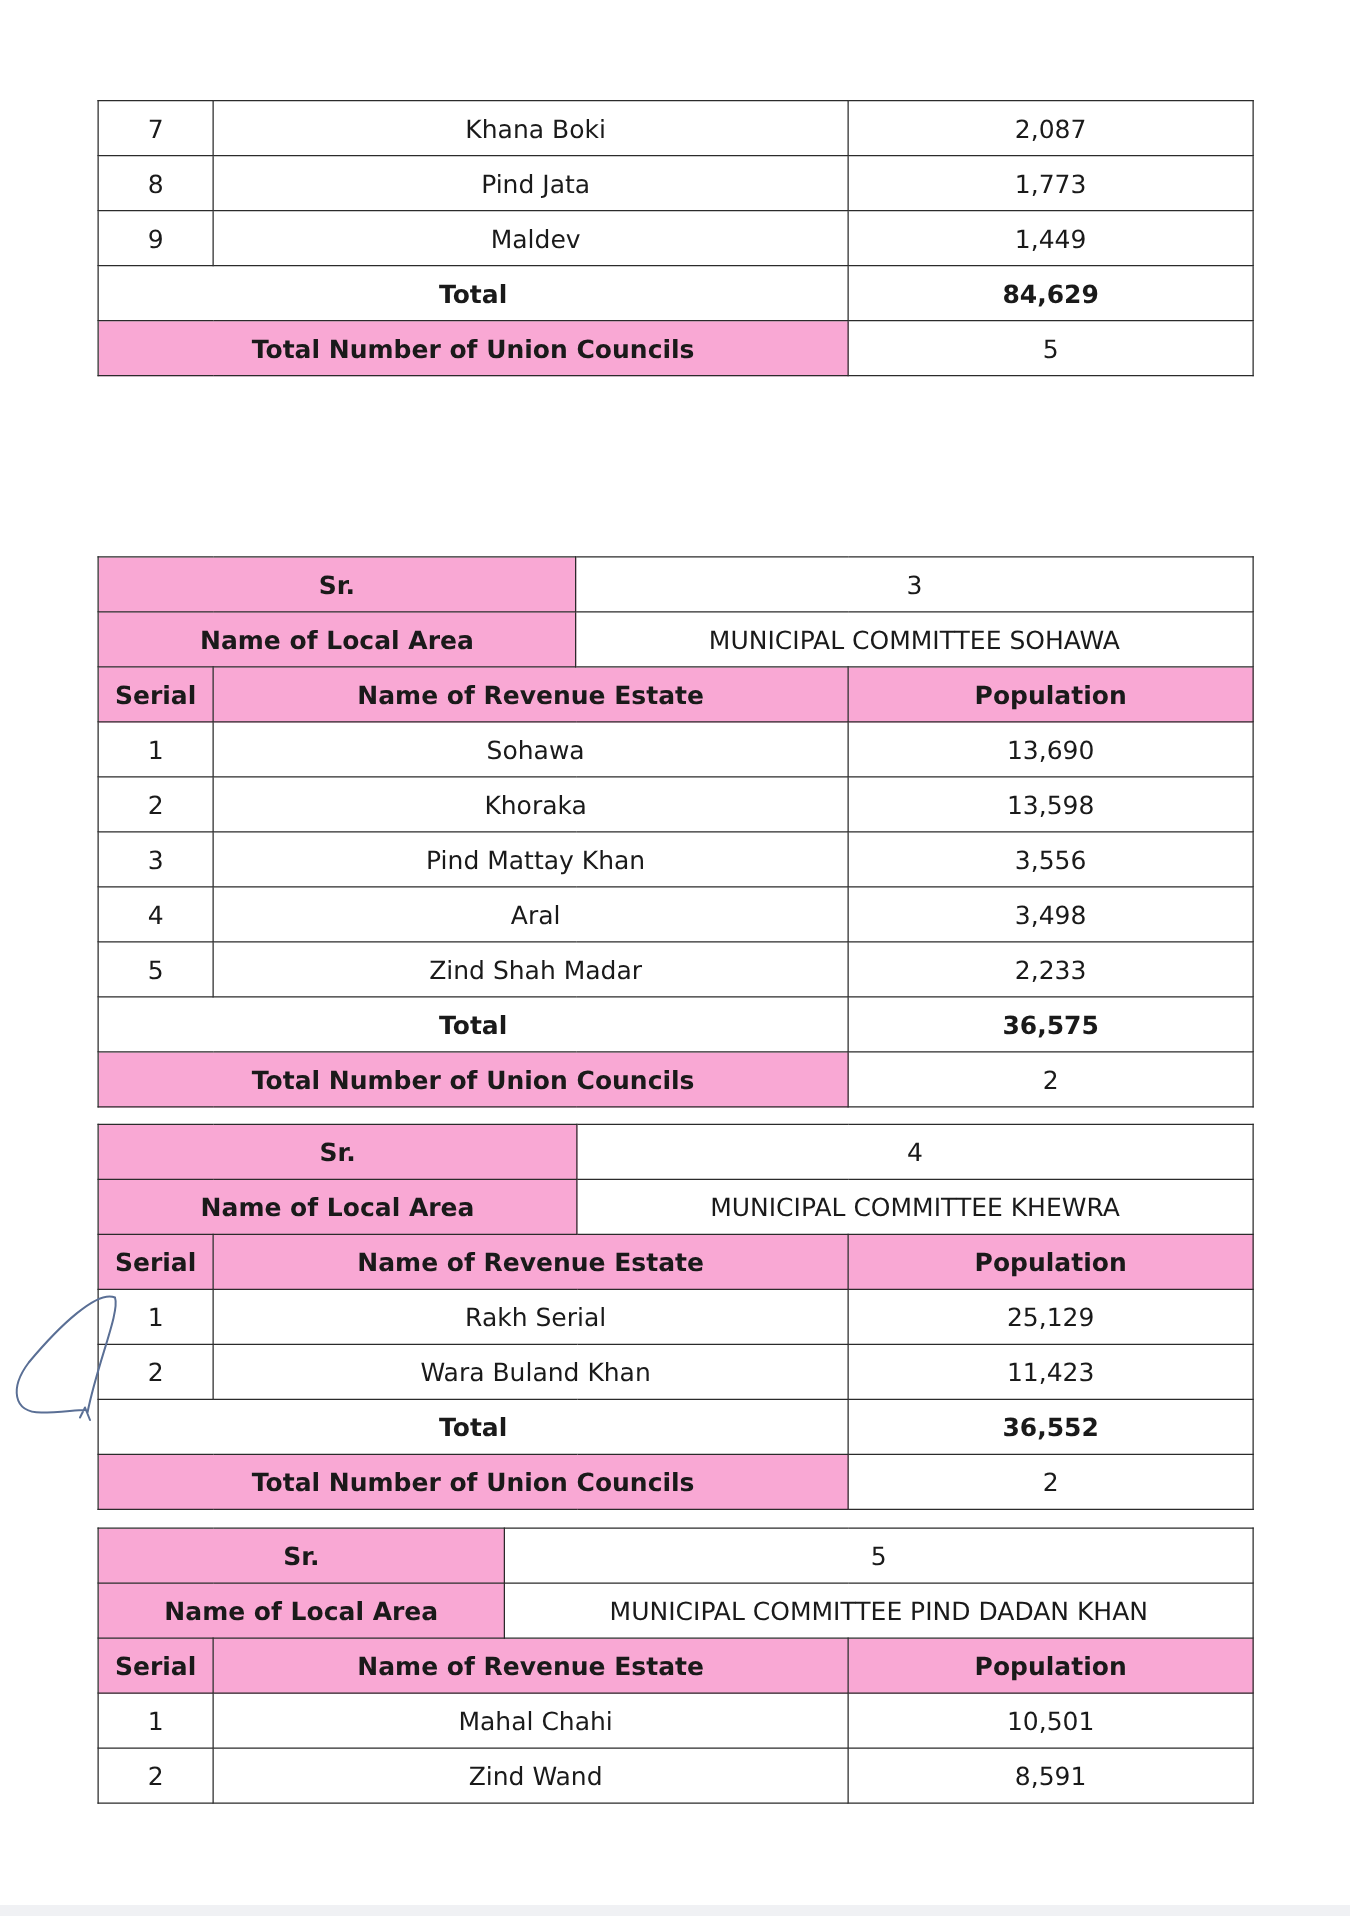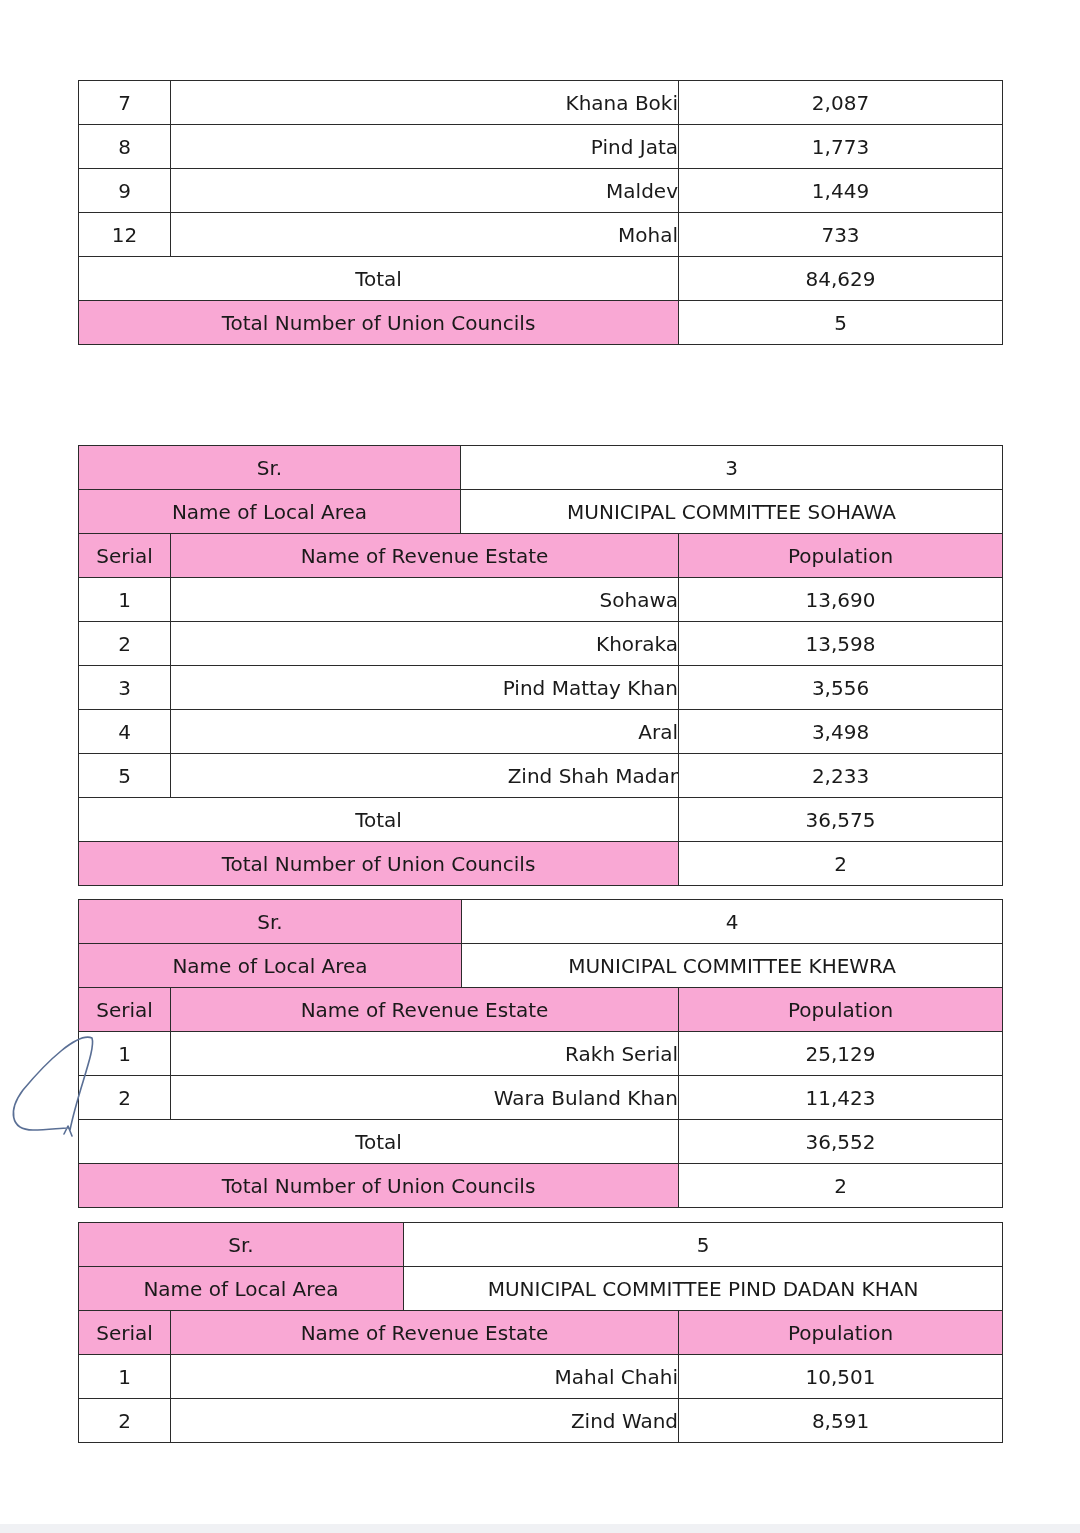--- a/index.html
+++ b/index.html
@@ -15,22 +15,22 @@
     }
     .tbl td {
       border: 1.6px solid #2b2b2b;
       height: 44px;
       font-size: 20px;
       vertical-align: middle;
       padding: 0;
       white-space: nowrap;
     }
     .c { text-align: center; }
-    .l { text-align: right; padding-left: 8px !important; }
-    .b { font-weight: normal; }
+    .l { text-align: center; padding-left: 8px !important; }
+    .b { font-weight: bold; }
     .g { background: #f9a8d4; }
 
     .footer-band {
       position: absolute; left: 0; top: 1524px; width: 1080px; height: 9px;
       background: #f0f1f4;
     }
     .pen-mark { position: absolute; left: 8px; top: 1030px; width: 90px; height: 115px; }
   </style>
 </head>
 <body>
@@ -51,25 +51,20 @@
     <td class="c">8</td>
     <td class="l">Pind Jata</td>
     <td class="c">1,773</td>
   </tr>
   <tr>
     <td class="c">9</td>
     <td class="l">Maldev</td>
     <td class="c">1,449</td>
   </tr>
   <tr>
-    <td class="c">12</td>
-    <td class="l">Mohal</td>
-    <td class="c">733</td>
-  </tr>
-  <tr>
     <td colspan="2" class="c b">Total</td>
     <td class="c b">84,629</td>
   </tr>
   <tr>
     <td colspan="2" class="c b g">Total Number of Union Councils</td>
     <td class="c">5</td>
   </tr>
 </tbody>
   </table>
 

